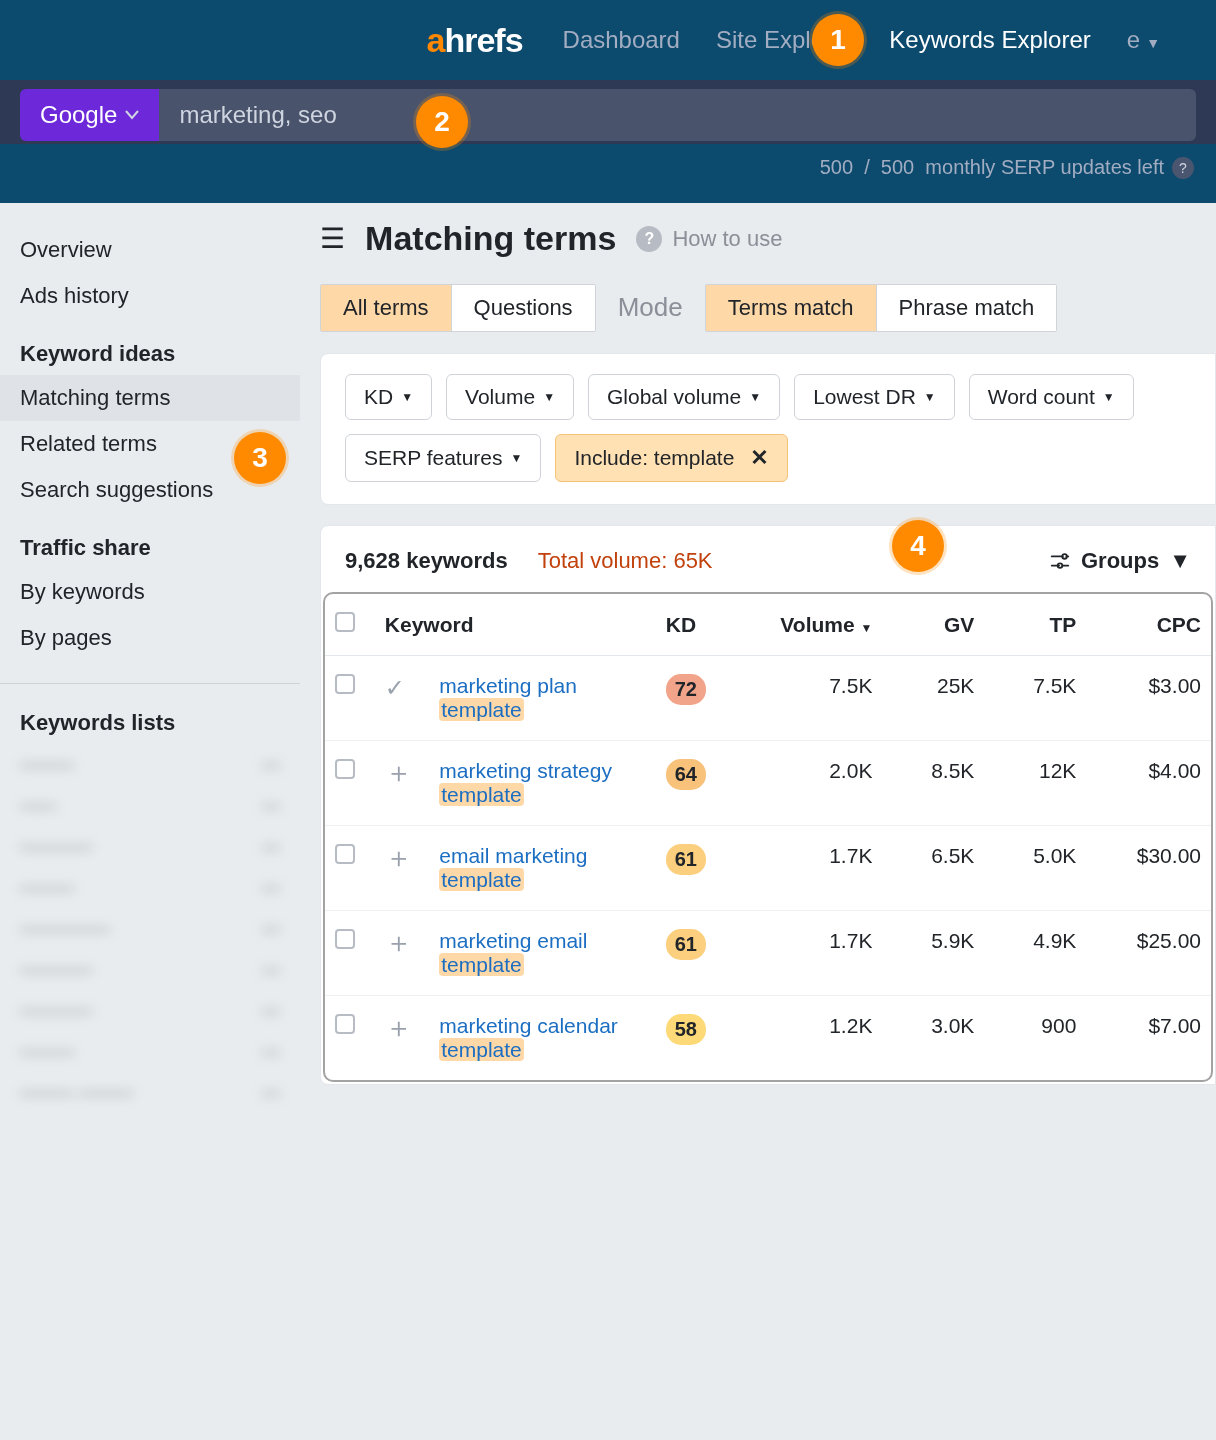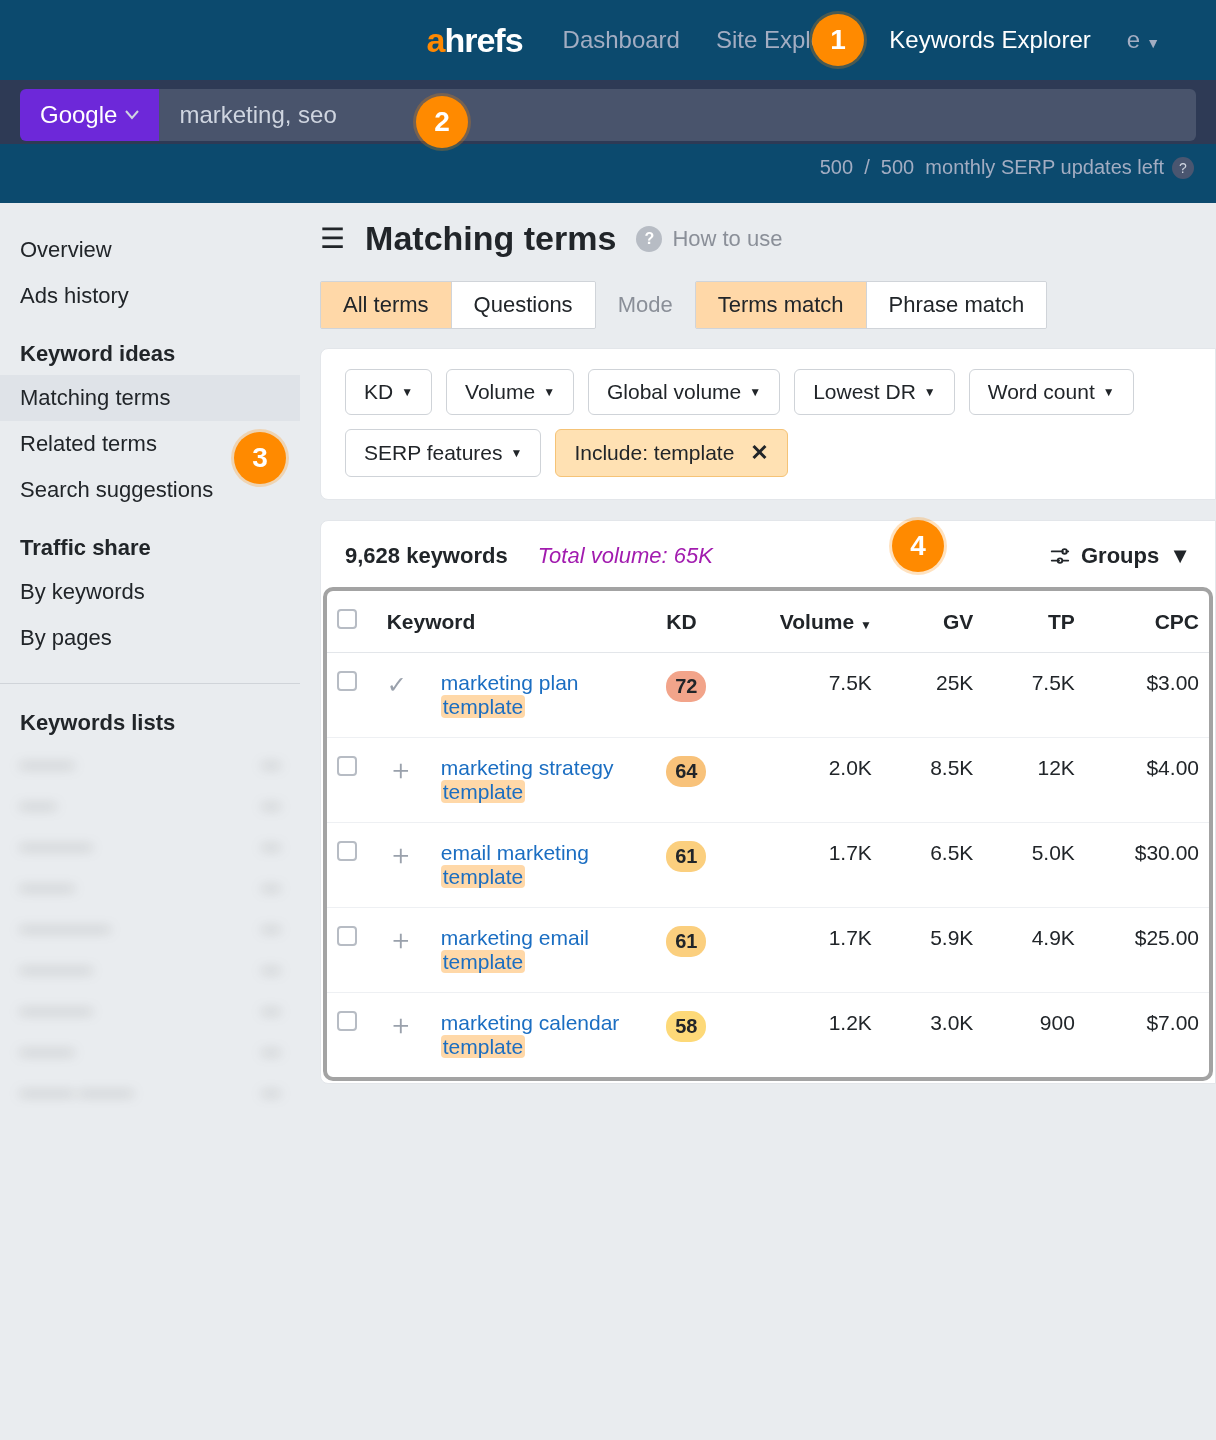--- a/index.html
+++ b/index.html
@@ -133,21 +133,21 @@
     background:#b7bcc4; color:#fff; font-size:16px; font-weight:700;
   }
   .tabs-row { display:flex; align-items:center; gap:0; margin-bottom:18px; }
   .tab-group { display:flex; border-radius:2px; overflow:hidden; border:1px solid #d0d4d9; }
   .tab {
     font-size:22px; padding:10px 22px; background:#fff; color:#212529; cursor:pointer;
     border-right:1px solid #d0d4d9;
   }
   .tab:last-child { border-right:none; }
   .tab.active { background:#ffd8a8; }
-  .mode-label { font-size:22px; color:#8a8f98; margin: 12px 22px; }
+  .mode-label { font-size:26px; color:#8a8f98; margin: 12px 22px; }
   
   .filters-panel {
     background:#fff; border:1px solid #e3e6ea; border-radius:8px 0 0 8px;
     padding:20px 20px 22px 24px;
     display:flex; flex-wrap:wrap; gap:14px;
     margin-bottom:20px;
   }
   .pill {
     border:1px solid #cfd3d8; border-radius:6px;
     padding:10px 18px; font-size:21px; color:#212529; background:#fff;
@@ -162,27 +162,27 @@
   .results-panel {
     background:#fff; border:1px solid #e3e6ea; border-radius:8px 0 0 8px;
     padding:0;
   }
   .results-header {
     display:flex; align-items:center; gap:30px;
     padding:22px 24px 18px 24px;
     font-size:22px;
   }
   .results-header .kwcount { font-weight:700; }
-  .results-header .totvol { color:#a21caf;font-style:italic; }
+  .results-header .totvol { color:#c2410c; }
   .results-header .spacer { flex:1; }
   .groups-btn { display:flex; align-items:center; gap:10px; font-weight:700; font-size:22px; cursor:pointer;}
   .groups-btn svg { flex-shrink:0; }
   
   .table-wrap {
-    border:4px solid #a3a3a3; border-radius:10px; margin:0 2px 2px 2px;
+    border:2px solid #a3a3a3; border-radius:10px; margin:0 2px 2px 2px;
   }
   table { width:100%; border-collapse:collapse; }
   thead th {
     text-align:left; font-size:21px; font-weight:700; color:#212529;
     padding:18px 10px; border-bottom:1px solid #e3e6ea;
   }
   thead th.right, tbody td.right { text-align:right; }
   tbody td {
     padding:18px 10px; font-size:21px; vertical-align:top;
     border-bottom:1px solid #eef0f3;

